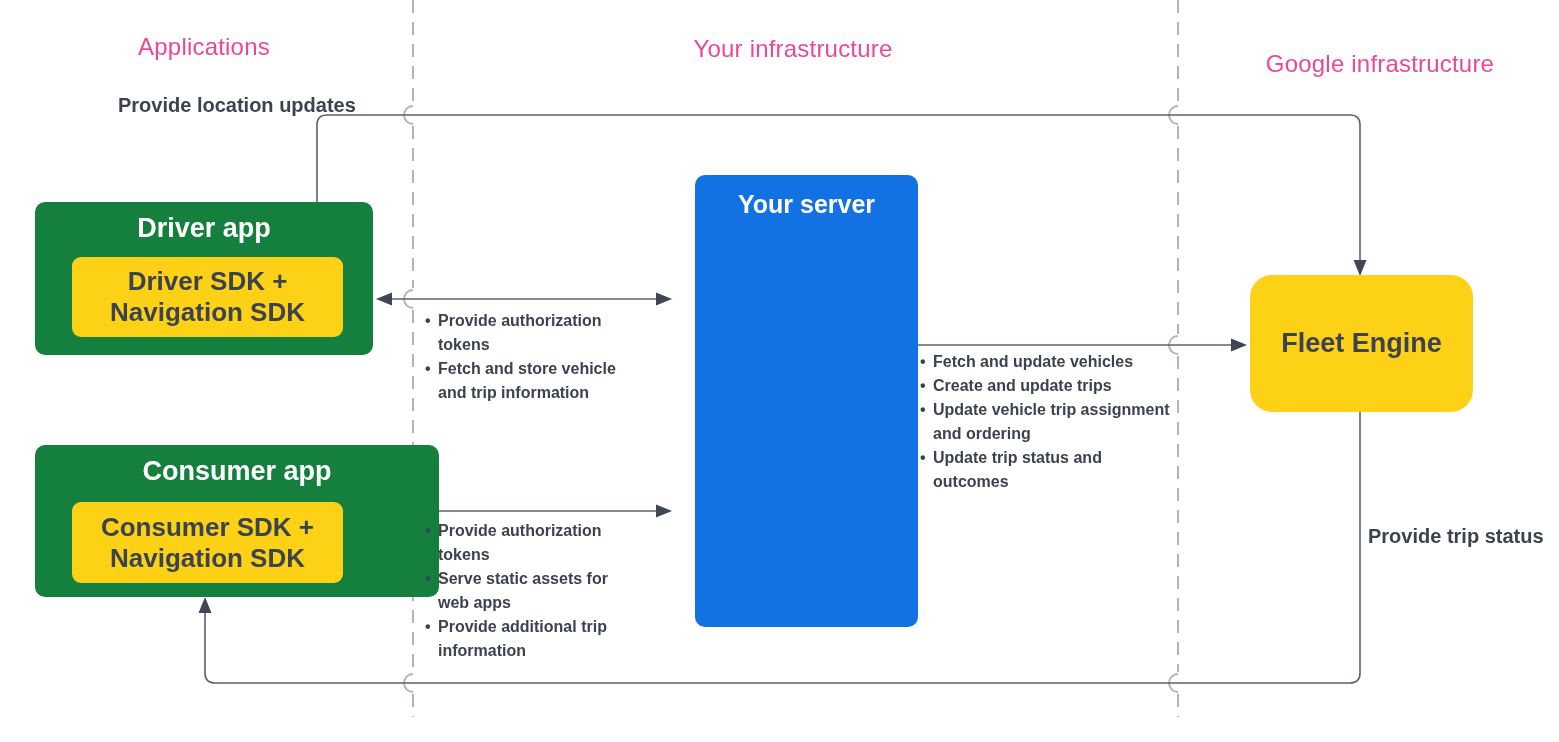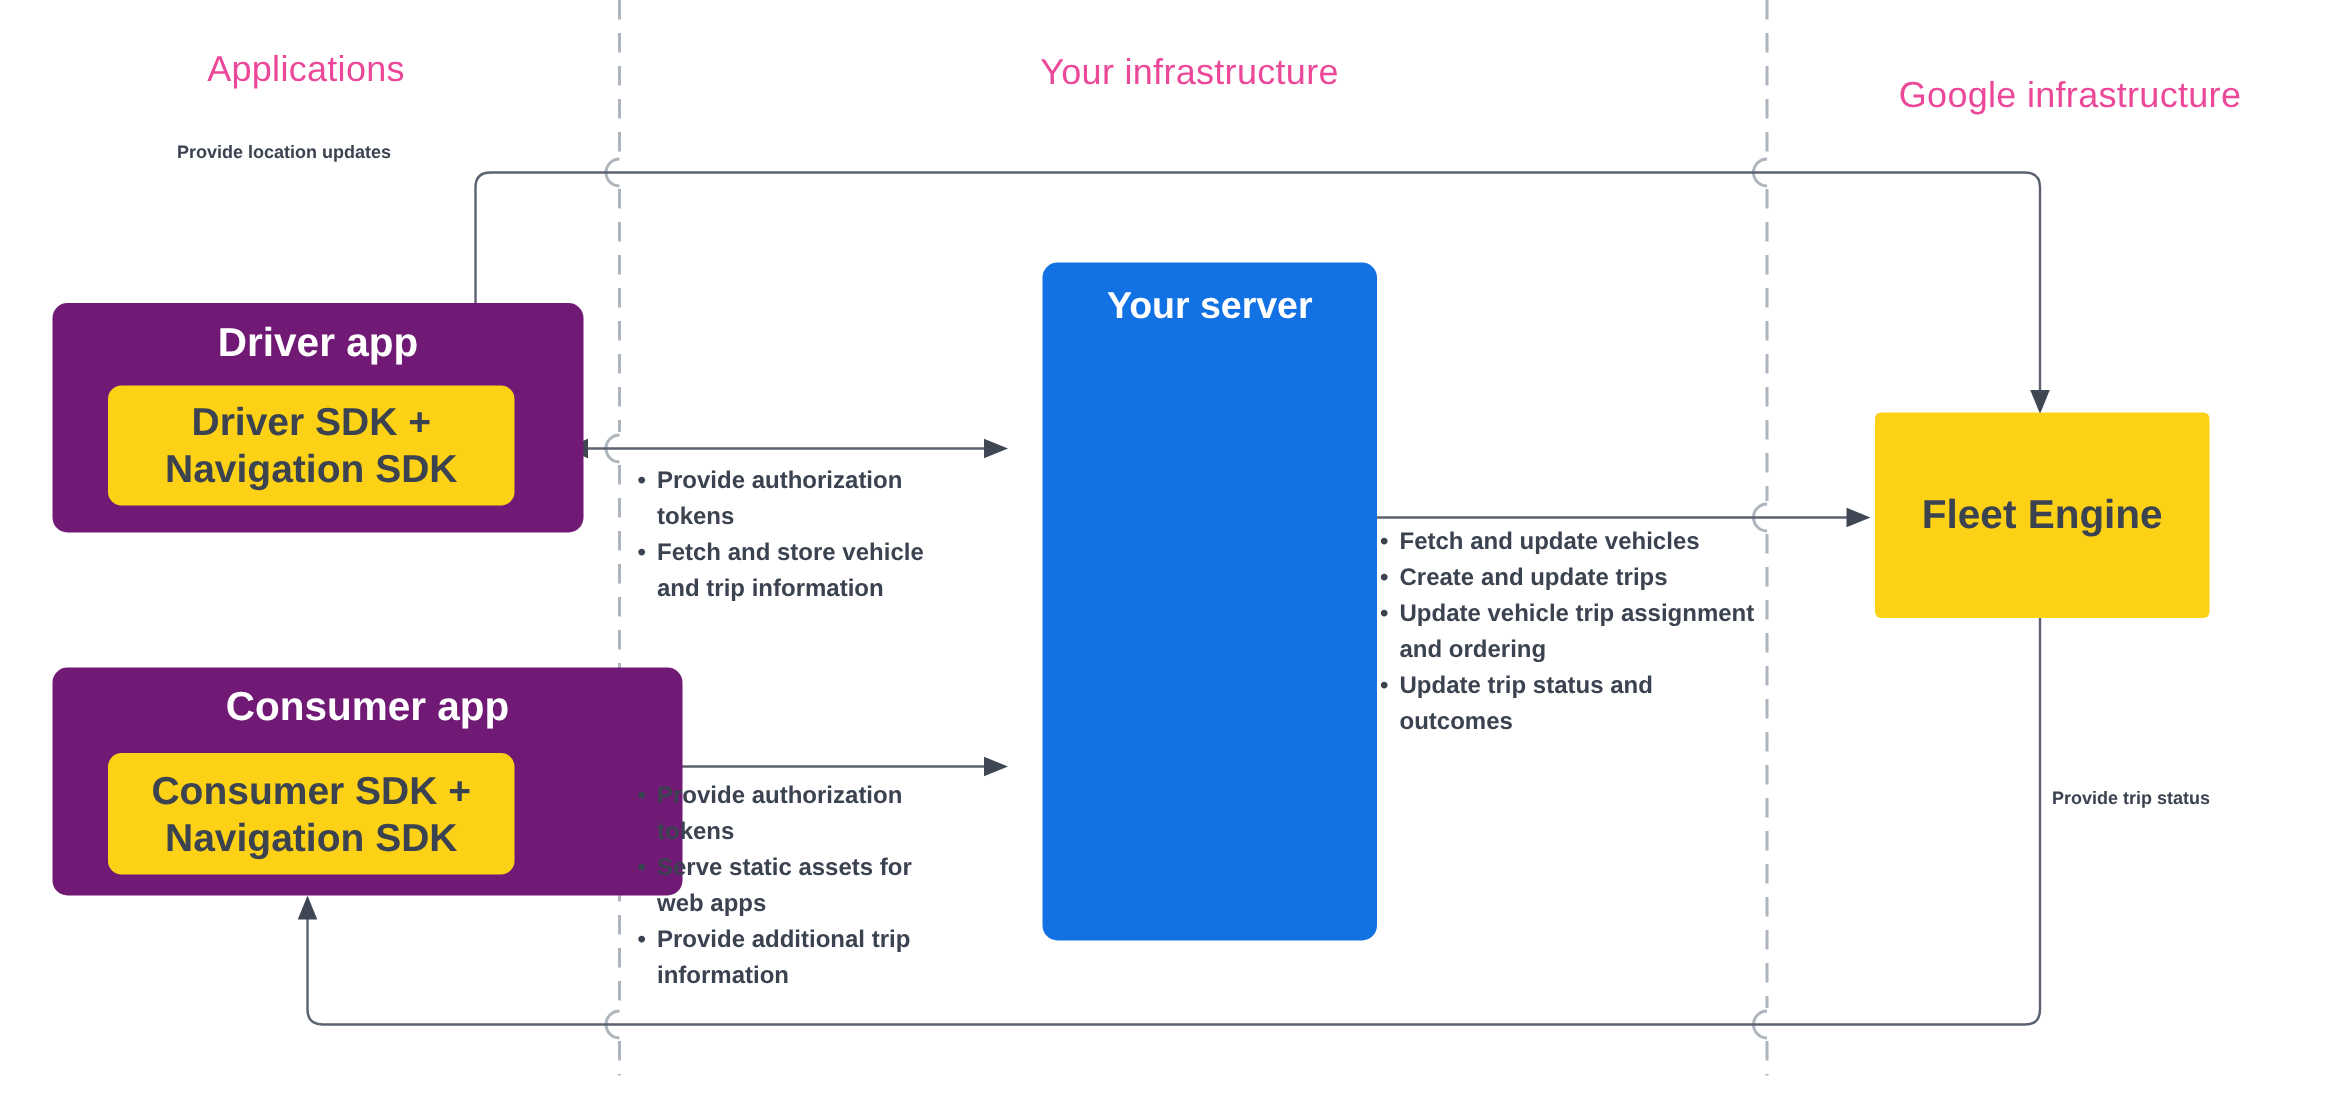--- a/index.html
+++ b/index.html
@@ -11,25 +11,25 @@
     font-family:"Liberation Sans", sans-serif;
   }
   svg.wires { position:absolute; left:0; top:0; width:1559px; height:742px; }
   .col-header {
     position:absolute;
     font-size:24px; font-weight:400; color:#ec4899;
     text-align:center; letter-spacing:.2px;
   }
   .edge-label {
     position:absolute;
-    font-size:12px; font-weight:700; color:#3b4250;
+    font-size:20px; font-weight:700; color:#3b4250;
     white-space:nowrap;
   }
   .app-box {
-    position:absolute; background:#701a75; border-radius:10px;padding-left:16px;
+    position:absolute; background:#15803d; border-radius:10px;
   }
   .app-title {
     position:absolute; left:0; right:0; top:11px;
     text-align:center; color:#ffffff;
     font-size:27px; font-weight:700;
   }
   .sdk-box {
     position:absolute; background:#fcd116; border-radius:9px;
     display:flex; align-items:center; justify-content:center;
     text-align:center; color:#3b4250;
@@ -38,21 +38,21 @@
   }
   .server-box {
     position:absolute; background:#1272e4; border-radius:10px;
   }
   .server-title {
     position:absolute; left:0; right:0; top:15px;
     text-align:center; color:#ffffff;
     font-size:25px; font-weight:700;
   }
   .fleet-box {
-    position:absolute; background:#fcd116; border-radius:4px;
+    position:absolute; background:#fcd116; border-radius:22px;
     display:flex; align-items:center; justify-content:center;
     color:#3b4250; font-size:27px; font-weight:700;
   }
   .bullet-list {
     position:absolute;
     font-size:16px; font-weight:700; color:#3b4250;
     line-height:24px;
   }
   .bullet-item { display:flex; }
   .bullet-dot { width:13px; flex:0 0 13px; }

